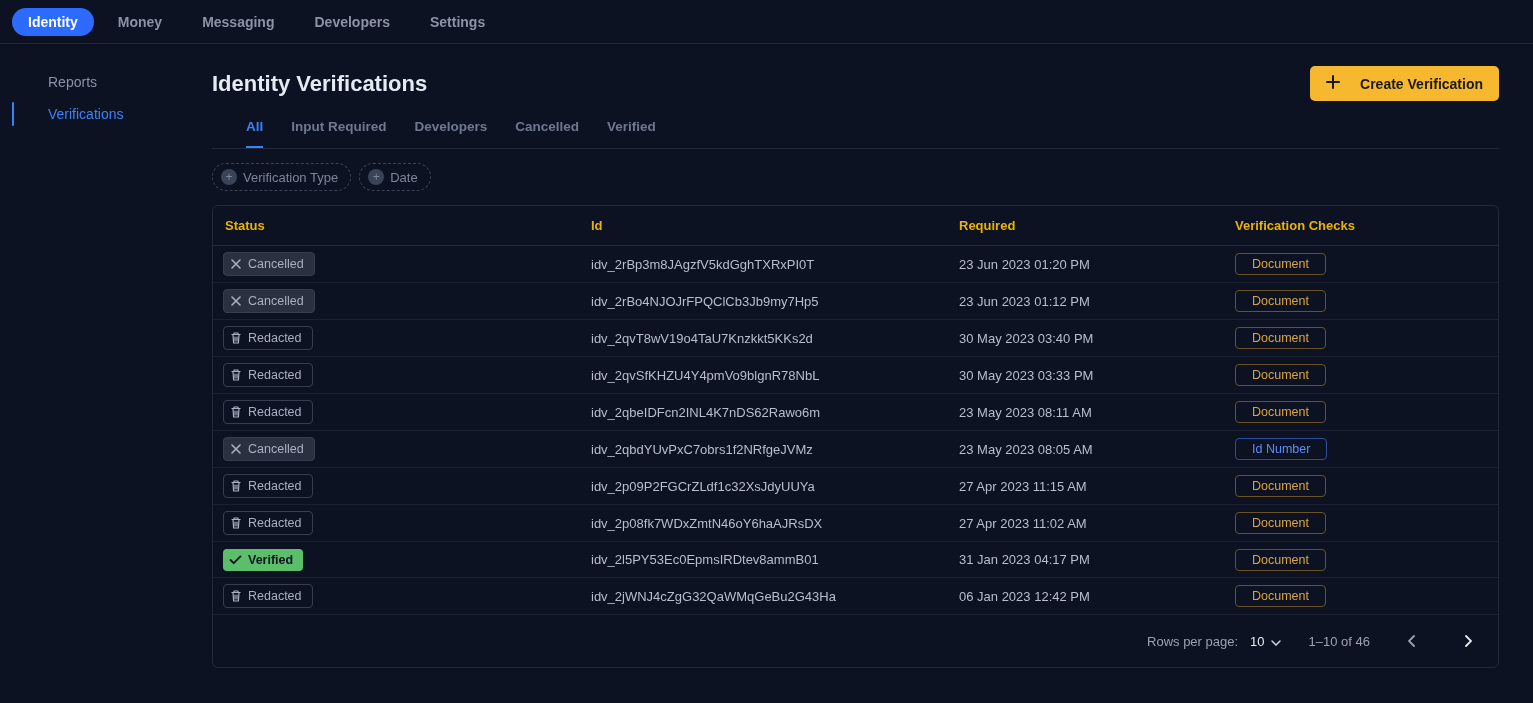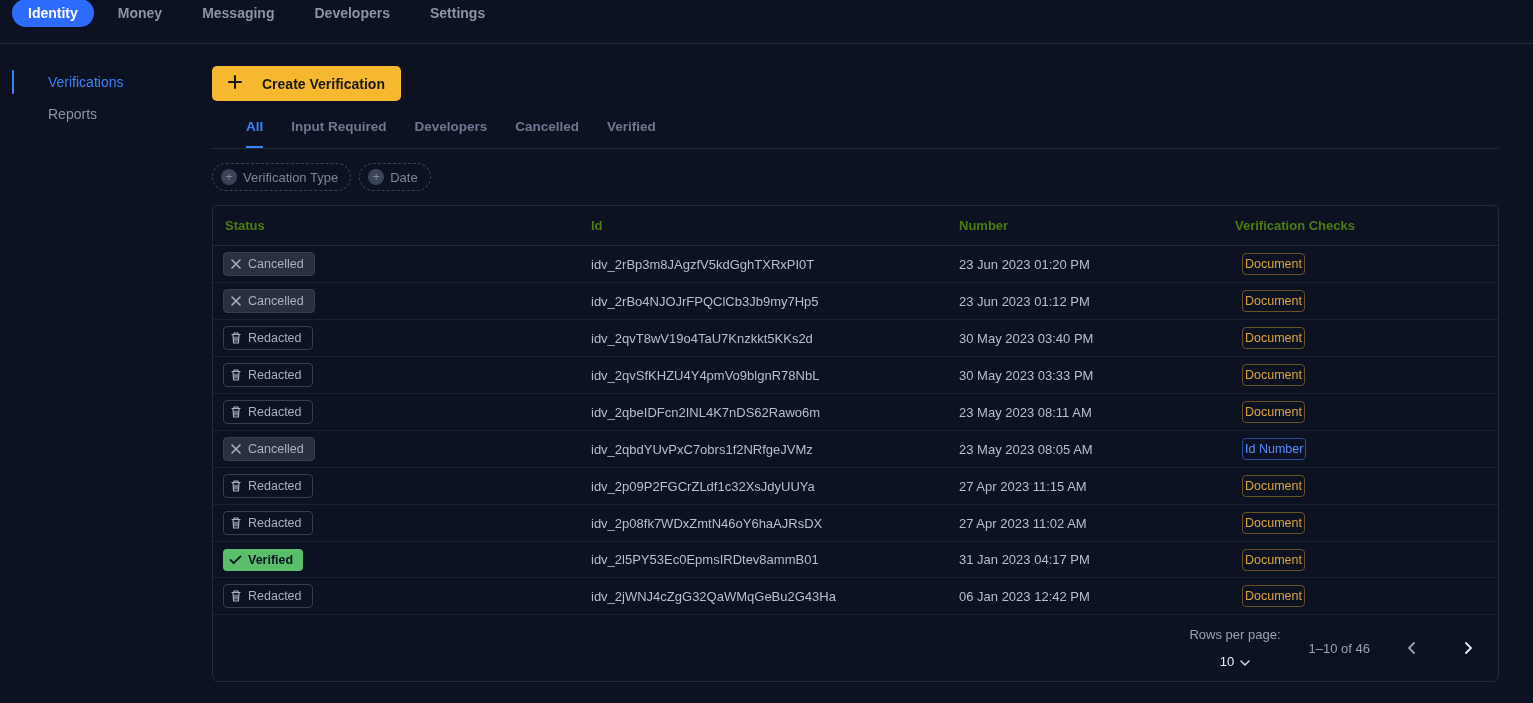--- a/index.html
+++ b/index.html
@@ -10,22 +10,22 @@
     color: #cfd5e2;
     font-family: -apple-system, BlinkMacSystemFont, "Segoe UI", Helvetica, Arial, sans-serif;
     font-size: 14px;
     overflow: hidden;
   }
   
   .topnav {
     height: 44px;
     border-bottom: 1px solid #222a3b;
     display: flex;
-    align-items: flex-end;
-    padding: 16px 12px;
+    align-items: center;
+    padding: 3px 12px;
     gap: 8px;
   }
   .topnav .tab {
     padding: 6px 16px;
     border-radius: 16px;
     color: #8b93a7;
     font-weight: 600;
     cursor: pointer;
   }
   .topnav .tab.active {
@@ -146,21 +146,21 @@
     border-radius: 6px;
     overflow: hidden;
   }
   table {
     width: 100%;
     border-collapse: collapse;
   }
   thead th {
     text-align: left;
     font-weight: 700;
-    color: #4d7c0f;
+    color: #eab308;
     font-size: 13px;
     padding: 12px 10px;
     border-bottom: 1px solid #222a3b;
   }
   thead th:first-child { padding-left: 12px; }
   tbody td {
     padding: 6px 10px;
     border-top: 1px solid #1a2134;
     color: #b7becf;
     font-size: 13px;
@@ -194,40 +194,39 @@
     color: #0d1222;
     border: none;
     font-weight: 600;
   }
   .status-pill svg { flex-shrink: 0; }
 
   .check-pill {
     display: inline-flex;
     align-items: center;
     border-radius: 4px;
-    padding: 3px 2px;
+    padding: 3px 16px;
     font-size: 12.5px;
     border: 1px solid;
-    margin-left: 7px;
   }
   .check-pill.document { color: #d9a441; border-color: #6a5224; }
   .check-pill.idnumber { color: #5a8dff; border-color: #2b4e9e; }
 
   
   .pagination {
     display: flex;
     justify-content: flex-end;
     align-items: center;
     gap: 28px;
     padding: 12px 16px;
     border-top: 1px solid #1a2134;
     color: #9aa2b5;
     font-size: 13px;
   }
-  .pagination .rpp { display: flex; align-items: center; gap: 12px; flex-direction: column; }
+  .pagination .rpp { display: flex; align-items: center; gap: 12px; }
   .pagination .sel { display: flex; align-items: flex-end; gap: 6px; color: #e6eaf2; cursor: pointer; }
   .pagination .navbtn {
     width: 28px; height: 28px;
     display: flex; align-items: center; justify-content: center;
     cursor: pointer;
     color: #9aa2b5;
   }
   .pagination .navbtn.enabled { color: #e6eaf2; }
 
   .col-status  { width: 368px; }
@@ -242,27 +241,28 @@
     <div class="tab active">Identity</div>
     <div class="tab">Money</div>
     <div class="tab">Messaging</div>
     <div class="tab">Developers</div>
     <div class="tab">Settings</div>
   </div>
 
 <div class="layout">
 
   <div class="sidebar" id="sidebar">
+      <div class="item">Reports</div>
       <div class="item active">Verifications</div>
-      <div class="item">Reports</div>
     </div>
 
   <div class="main">
 
     <div class="header-row">
+      <h1 class="page-title">Identity Verifications</h1>
       <button class="create-btn">
         <span>
           <svg width="14" height="14" viewBox="0 0 14 14">
               <path d="M7 1v12M1 7h12" stroke="#181818" stroke-width="2" stroke-linecap="round"></path>
             </svg>
         </span>
         <span>Create Verification</span>
       </button>
     </div>
 
@@ -284,21 +284,21 @@
           <span>Date</span>
         </div>
       </div>
 
     <div class="tablewrap">
       <table>
         <thead>
           <tr>
             <th class="col-status">Status</th>
             <th class="col-id">Id</th>
-            <th class="col-created">Number</th>
+            <th class="col-created">Required</th>
             <th class="col-checks">Verification Checks</th>
           </tr>
         </thead>
         <tbody id="tbody">
             <tr>
               <td><span class="status-pill cancelled">
                   <svg width="12" height="12" viewBox="0 0 12 12">
                     <path d="M2 2l8 8M10 2l-8 8" stroke="#a9b0c2" stroke-width="1.6" stroke-linecap="round"></path>
                   </svg>
                   <span>Cancelled</span>

